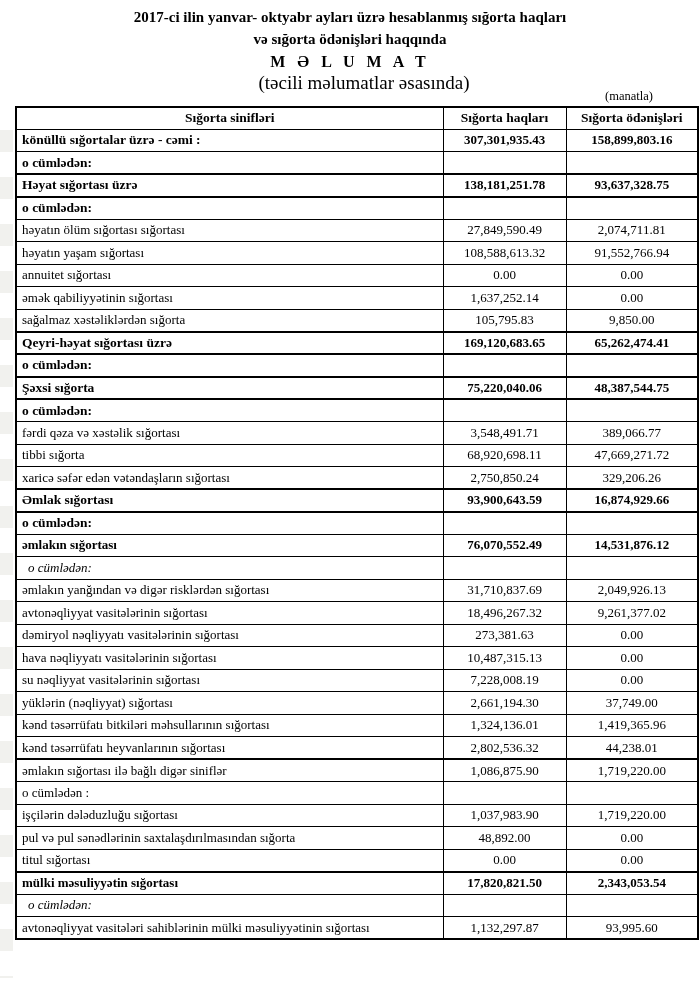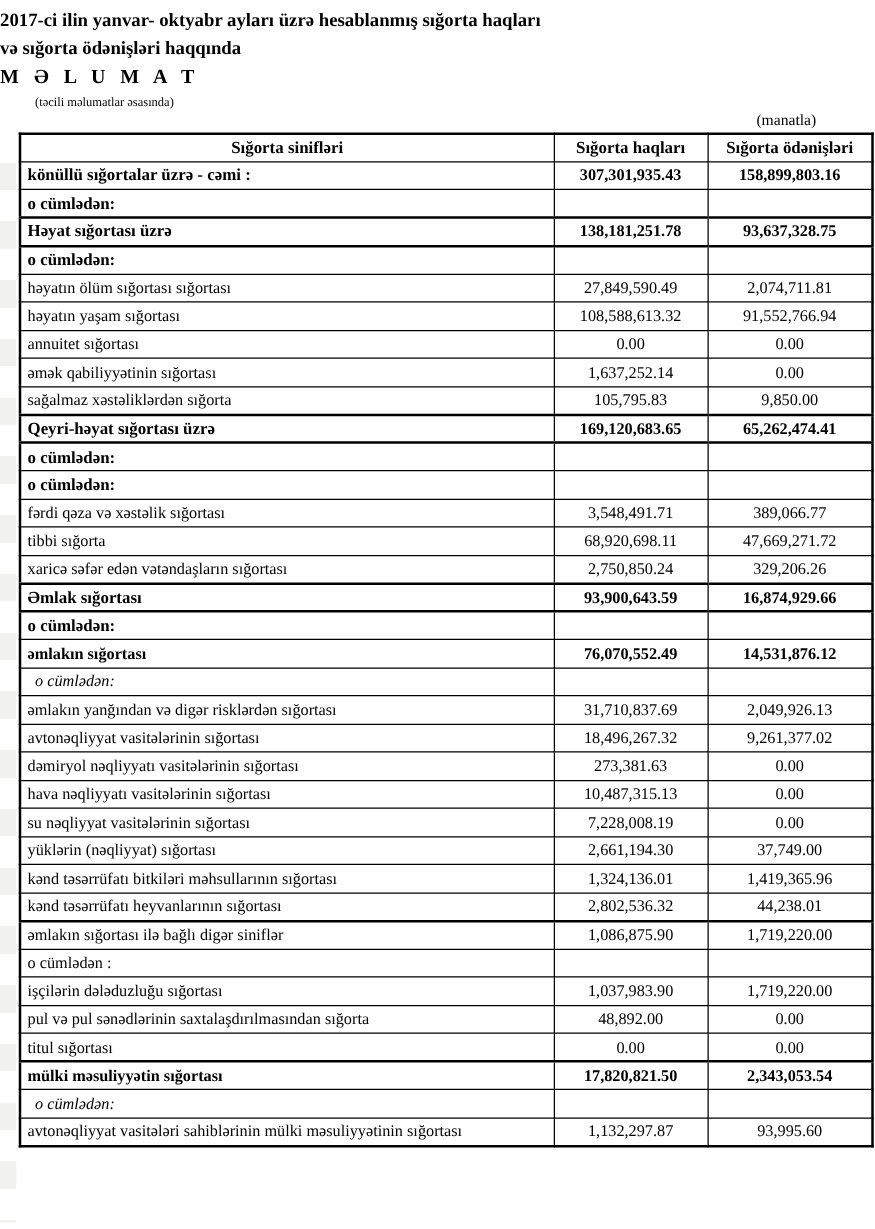--- a/index.html
+++ b/index.html
@@ -4,24 +4,24 @@
 <style>
   * { box-sizing: border-box; margin: 0; padding: 0; }
   html, body { background: #ffffff; }
   body {
     width: 700px; height: 983px;
     position: relative;
     font-family: "Liberation Serif", serif;
     color: #000;
     overflow: hidden;
   }
-  .titles { position: absolute; top: 7px; left: 0; width: 700px; text-align: left; }
+  .titles { position: absolute; top: 7px; left: 0; width: 700px; text-align: center; }
   .title-main { font-weight: bold; font-size: 15px; line-height: 21.5px; }
   .title-melumat { font-weight: bold; font-size: 16px; letter-spacing: 4px; line-height: 23px; }
-  .title-sub { font-size: 10px; line-height: 20px; padding-left: 28px; }
+  .title-sub { font-size: 19px; line-height: 20px; padding-left: 28px; }
   .manat-note { position: absolute; top: 89px; right: 47px; font-size: 12.5px; }
 
   .artifact-strip {
     position: absolute; left: 0; top: 130px; width: 13px; height: 848px;
     background: repeating-linear-gradient(to bottom, #f1f1ee 0px 22px, #ffffff 22px 47px);
   }
 
   table.report {
     position: absolute; top: 106px; left: 15px;
     width: 682px;
@@ -123,20 +123,25 @@
       <tr class="section thick-top thick-bottom">
         <td class="label">Qeyri-həyat sığortası üzrə</td>
         <td class="num">169,120,683.65</td>
         <td class="num">65,262,474.41</td>
       </tr>
       <tr class="sub-bold">
         <td class="label">o cümlədən:</td>
         <td class="num"></td>
         <td class="num"></td>
       </tr>
+      <tr class="section thick-top thick-bottom">
+        <td class="label">Şəxsi sığorta</td>
+        <td class="num">75,220,040.06</td>
+        <td class="num">48,387,544.75</td>
+      </tr>
       <tr class="sub-bold">
         <td class="label">o cümlədən:</td>
         <td class="num"></td>
         <td class="num"></td>
       </tr>
       <tr class="normal">
         <td class="label">fərdi qəza və xəstəlik sığortası</td>
         <td class="num">3,548,491.71</td>
         <td class="num">389,066.77</td>
       </tr>

